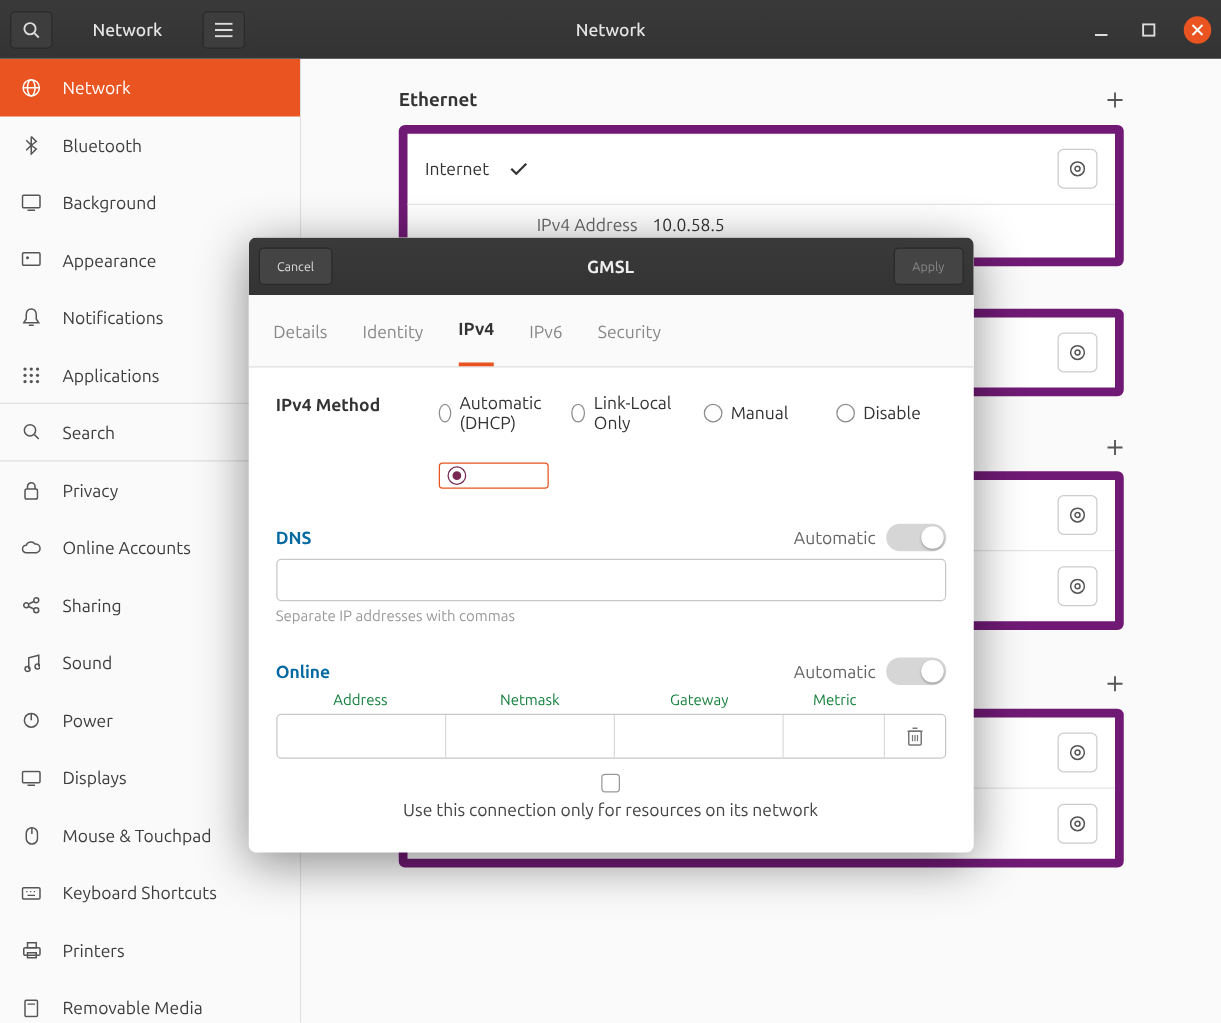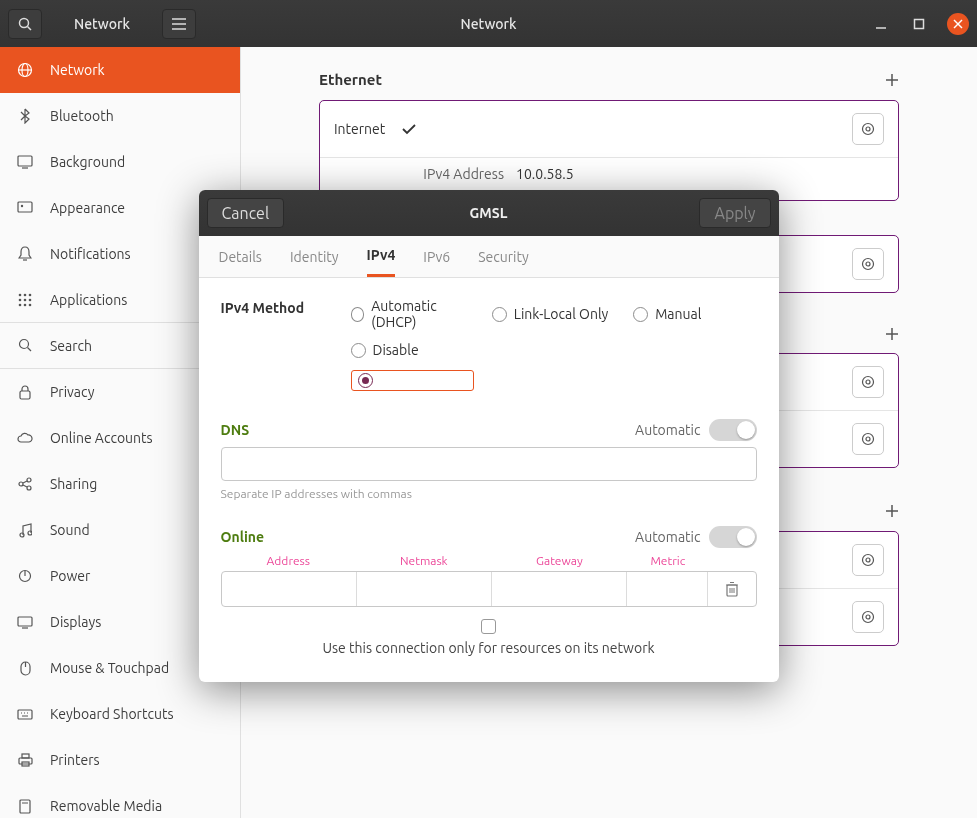--- a/index.html
+++ b/index.html
@@ -51,21 +51,21 @@
     
     .content { flex: 1; background: #fafafa; padding: 24px 40px; overflow-y: auto; }
     .section { margin: 0 auto 34px auto; max-width: 580px; }
     .section-header {
       display: flex; align-items: center; justify-content: space-between;
       margin-bottom: 12px;
     }
     .section-title { font-weight: 600; font-size: 15px; color: #333; }
     .add-btn { font-size: 18px; color: #555; cursor: pointer; }
     .section-body {
-      border: 1px solid #701a75; border-radius: 5px; background: #fff;
+      border: 7px solid #701a75; border-radius: 5px; background: #fff;
     }
     .conn-row {
       display: flex; align-items: center; padding: 12px 14px;
       border-bottom: 1px solid #e5e5e5; gap: 10px;
     }
     .conn-row:last-child { border-bottom: none; }
     .conn-name { font-size: 14px; color: #333; }
     .conn-check { margin-left: 6px; }
     .conn-gear {
       margin-left: auto; width: 32px; height: 32px; border: 1px solid #ccc;
@@ -88,58 +88,58 @@
       box-shadow: 0 8px 40px rgba(0,0,0,0.45); overflow: hidden;
       pointer-events: auto;
     }
     .modal-header {
       height: 46px; background: linear-gradient(#3a3a3a, #333);
       display: flex; align-items: center; justify-content: space-between;
       padding: 0 8px; position: relative;
     }
     .modal-header .mh-btn {
       height: 30px; padding: 4px 14px; background: #444; border: 1px solid #2a2a2a;
-      border-radius: 4px; color: #ddd; font-size: 16px; display: flex; align-items: center;
+      border-radius: 4px; color: #ddd; font-size: 10px; display: flex; align-items: center;
       cursor: pointer;
     }
     .modal-header .mh-btn.disabled { color: #888; }
     .modal-title {
       position: absolute; left: 50%; transform: translateX(-50%);
       color: #eee; font-weight: 600; font-size: 14px;
     }
     .modal-tabs {
-      display: flex; gap: 28px; padding: 0 20px; height: 42px;
+      display: flex; gap: 28px; padding: 0 20px; height: 58px;
       align-items: flex-start; border-bottom: 1px solid #e0e0e0; background: #fafafa;
     }
     .modal-tab { font-size: 14px; color: #888; cursor: pointer; height: 100%; display: flex; align-items: center; }
     .modal-tab.active {
       color: #333; font-weight: 600; border-bottom: 3px solid #e95420;
     }
     .modal-body { padding: 20px 22px 26px 22px; }
     .method-row { display: flex; margin-bottom: 28px; }
     .method-label { width: 130px; font-weight: 600; font-size: 14px; color: #333; padding-top: 2px; }
-    .method-options { flex: 1; display: grid; grid-template-columns: 1fr 1fr 1fr; gap: 12px 18px; }
+    .method-options { flex: 1; display: grid; grid-template-columns: 1fr 1fr 1fr 1fr; gap: 24px 18px; }
     .radio-opt { display: flex; align-items: center; gap: 7px; font-size: 14px; color: #333; }
     .radio-opt .radio {
       width: 15px; height: 15px; border: 1.5px solid #8c8c8c; border-radius: 50%;
       display: inline-flex; align-items: center; justify-content: center;
     }
     .radio-opt.selected {
       border: 1px solid #e95420; padding: 2px 6px; border-radius: 3px;
     }
     .radio-opt .radio.checked { border-color: #772953; }
     .radio-opt .radio.checked::after {
       content: ""; width: 7px; height: 7px; background: #772953; border-radius: 50%;
     }
     .sub-sec { margin-bottom: 26px; }
     .sub-header {
       display: flex; align-items: center; justify-content: space-between;
       margin-bottom: 6px;
     }
-    .sub-title { font-weight: 600; font-size: 14px; color: #4d7c0f; }
+    .sub-title { font-weight: 600; font-size: 14px; color: #0369a1; }
     .auto-group { display: flex; align-items: center; gap: 8px; }
     .auto-label { font-size: 14px; color: #666; }
     .switch {
       width: 48px; height: 22px; background: #d6d6d6; border-radius: 11px;
       position: relative;
     }
     .switch::after {
       content: ""; position: absolute; right: 2px; top: 2px;
       width: 18px; height: 18px; background: #fff; border-radius: 50%;
       box-shadow: 0 1px 2px rgba(0,0,0,0.3);
@@ -149,21 +149,21 @@
       padding: 0 8px; font-size: 14px;
     }
     .hint { font-size: 12px; color: #999; margin-top: 6px; }
     .routes-table {
       display: grid; grid-template-columns: 1fr 1fr 1fr 0.6fr 48px;
       border: 1px solid #c8c8c8; border-radius: 4px; overflow: hidden;
       margin-top: 4px;
     }
     .routes-headers {
       display: grid; grid-template-columns: 1fr 1fr 1fr 0.6fr 48px;
-      font-size: 12px; color: #ec4899; margin-top: 6px; text-align: center;
+      font-size: 12px; color: #15803d; margin-top: 6px; text-align: center;
     }
     .routes-table .cell {
       height: 34px; border-right: 1px solid #dcdcdc;
       display: flex; align-items: center; padding: 0 6px;
     }
     .routes-table .cell:last-child { border-right: none; justify-content: center; }
     .check-row { display: flex; align-items: center; gap: 6px; font-size: 14px; color: #444; margin-top: 12px; flex-direction: column; }
     .checkbox {
       width: 15px; height: 15px; border: 1.5px solid #999; border-radius: 3px;
     }

